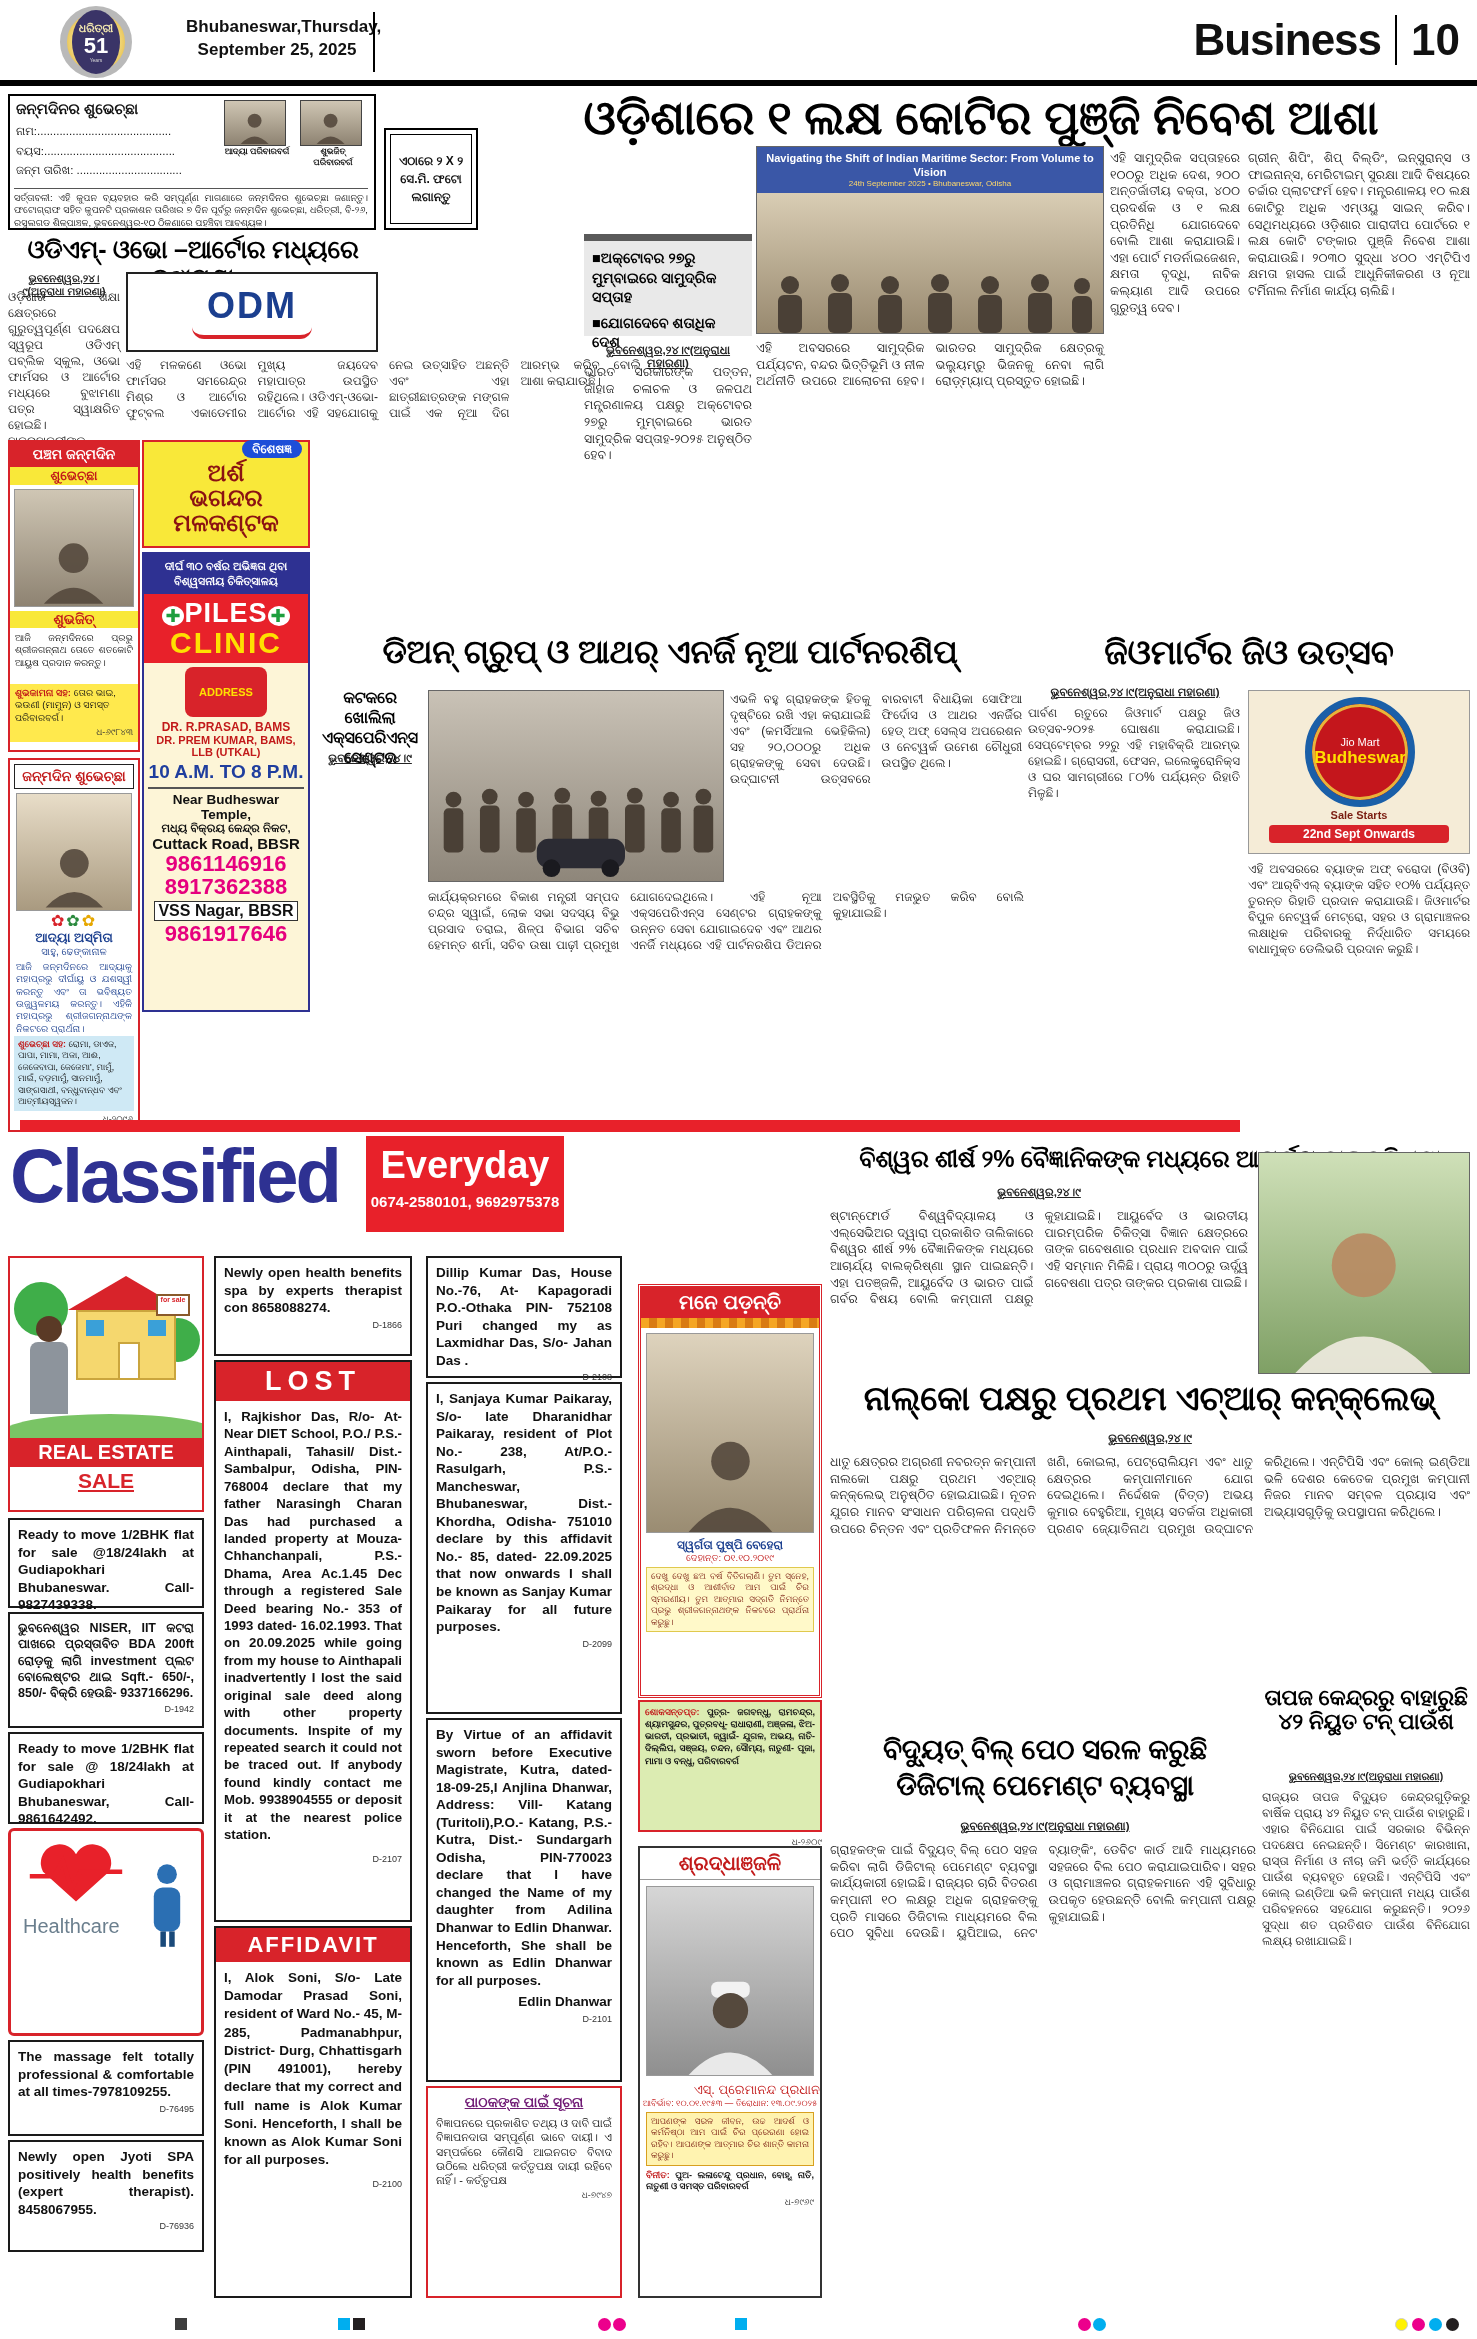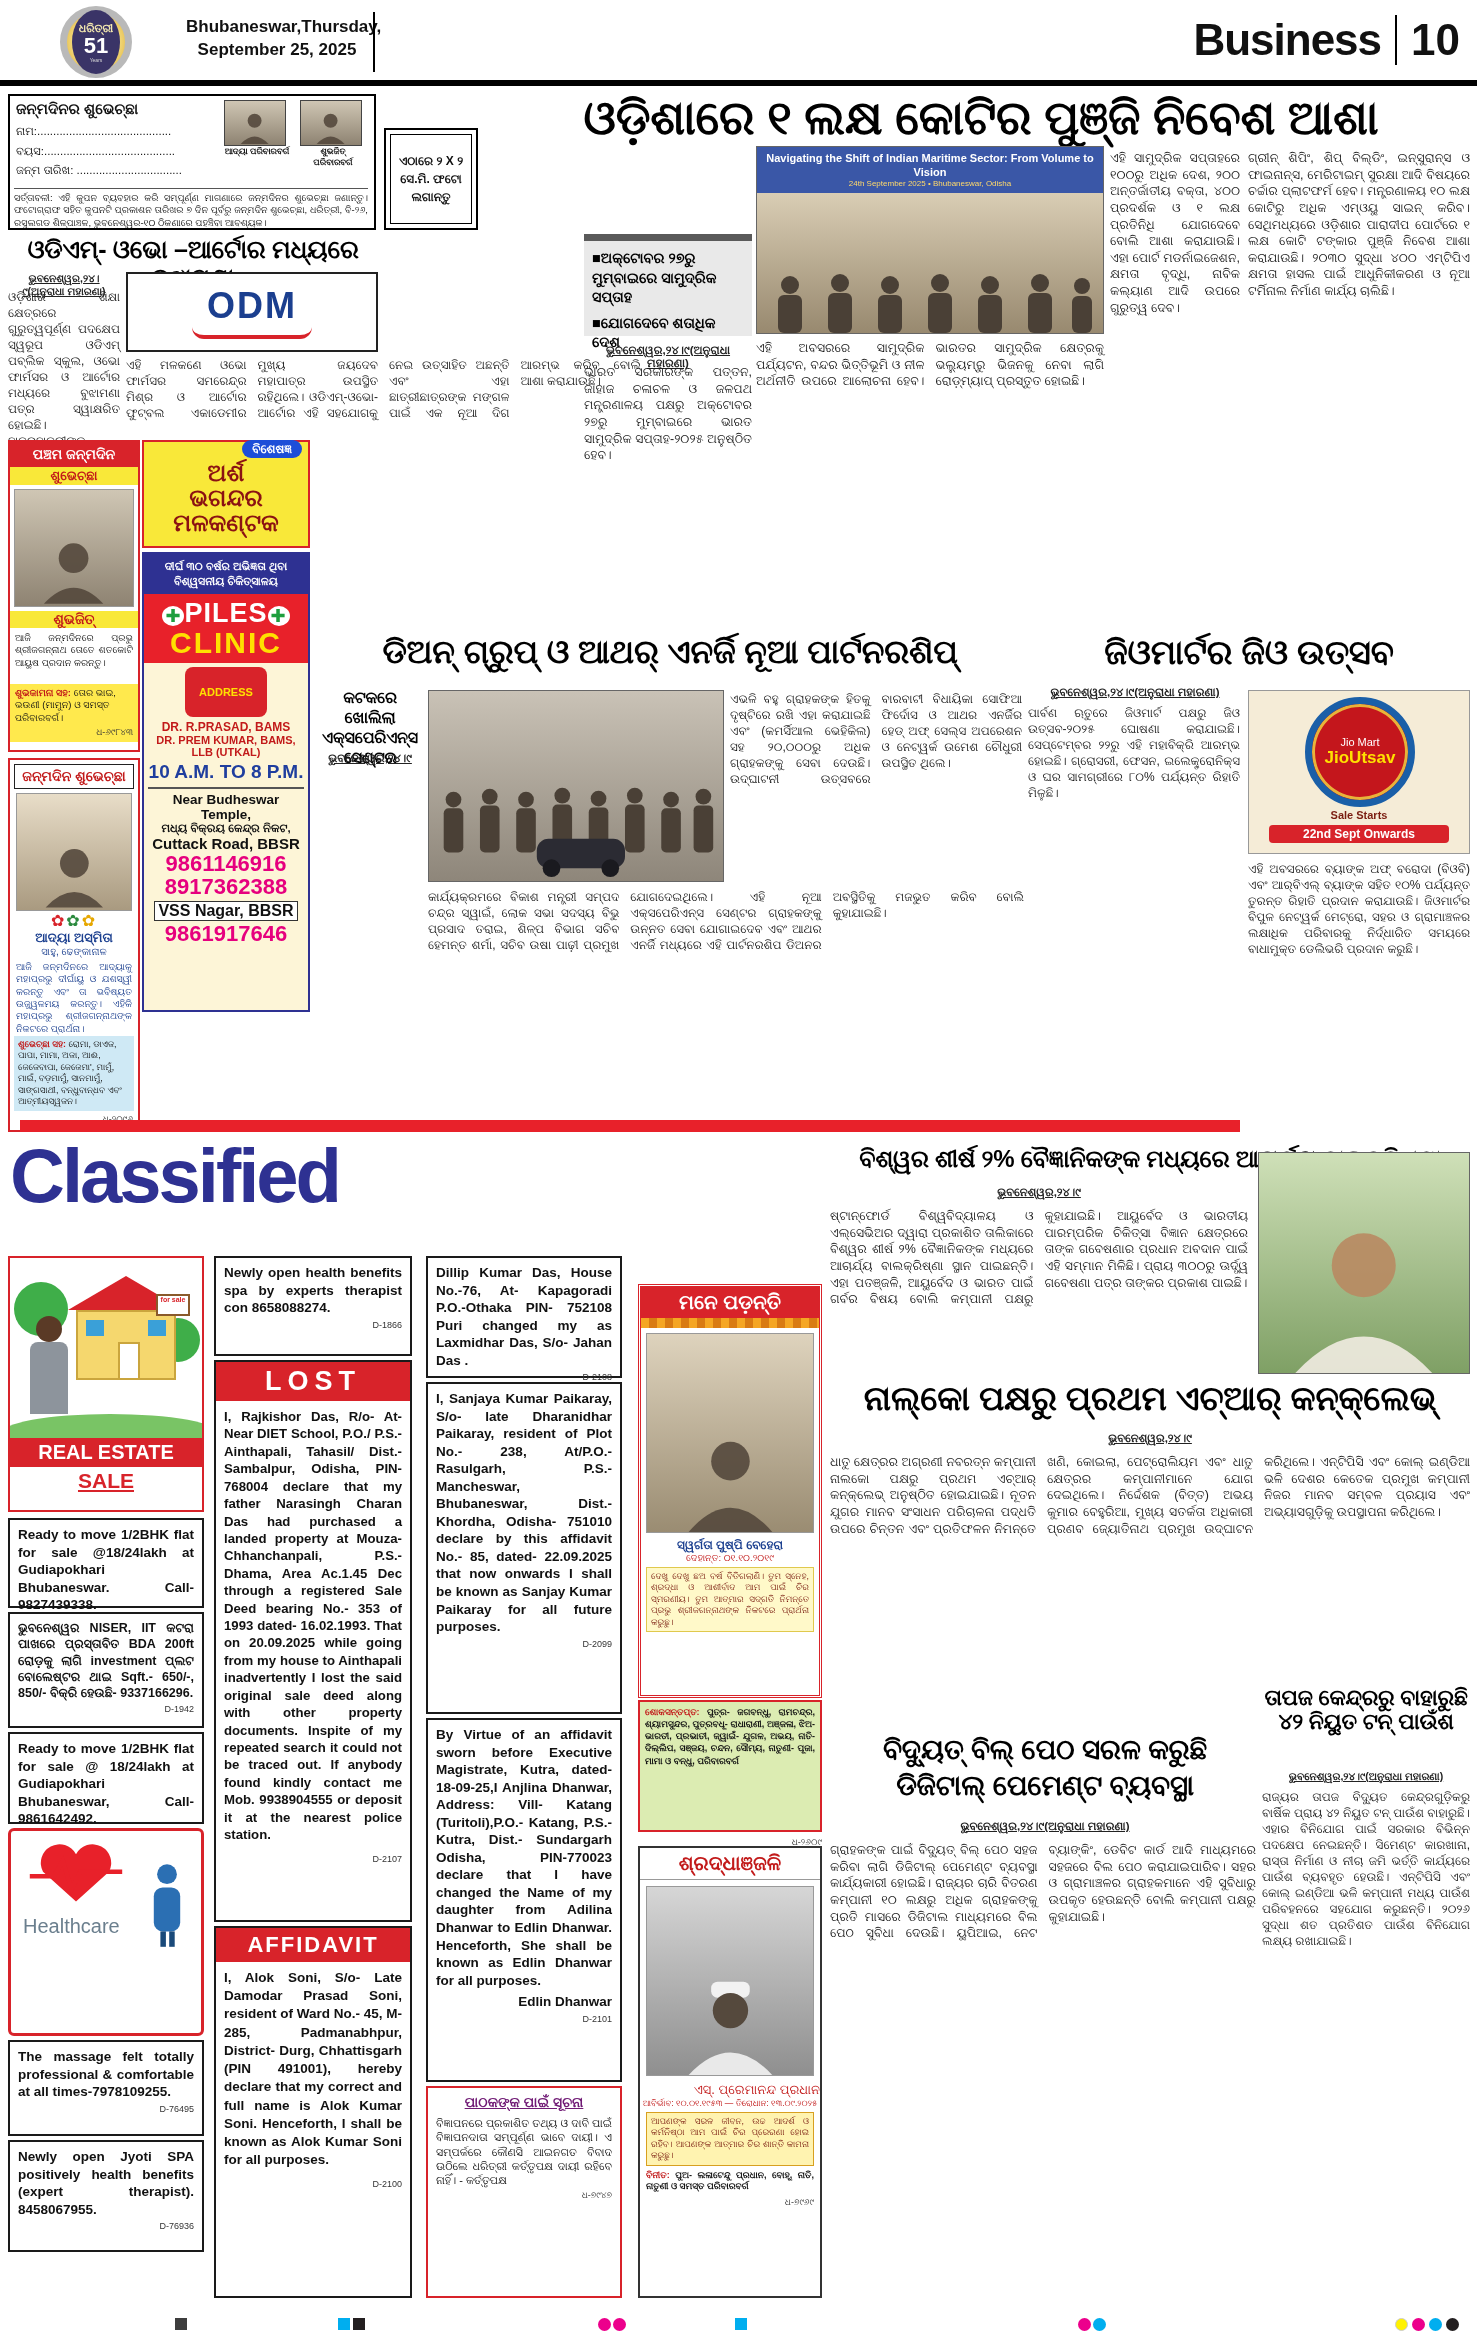--- a/index.html
+++ b/index.html
@@ -261,30 +261,34 @@
   </div>
   <div class="abs bodytxt cols2" style="left:730px;top:692px;width:292px;height:188px;font-size:12px">ଏଭଳି ବହୁ ଗ୍ରାହକଙ୍କ ହିତକୁ ଦୃଷ୍ଟିରେ ରଖି ଏହା କରାଯାଇଛି ଏବଂ (କମର୍ସିଆଲ ଭେହିକିଲ) ସହ ୨୦,୦୦୦ରୁ ଅଧିକ ଗ୍ରାହକଙ୍କୁ ସେବା ଦେଉଛି। ଉଦ୍‌ଘାଟନୀ ଉତ୍ସବରେ ବାରବାଟୀ ବିଧାୟିକା ସୋଫିଆ ଫିର୍ଦୋସ ଓ ଆଥର ଏନର୍ଜିର ହେଡ୍ ଅଫ୍ ସେଲ୍ସ ଅପରେଶନ ଓ ନେଟ୍‌ୱର୍କ ଉମେଶ ଚୌଧୁରୀ ଉପସ୍ଥିତ ଥିଲେ।</div>
   <div class="abs bodytxt cols3" style="left:428px;top:890px;width:596px;height:240px;font-size:12px">କାର୍ଯ୍ୟକ୍ରମରେ ବିକାଶ ମନ୍ତ୍ରୀ ସମ୍ପଦ ଚନ୍ଦ୍ର ସ୍ୱାଇଁ, ଲୋକ ସଭା ସଦସ୍ୟ ବିଭୁ ପ୍ରସାଦ ତରାଇ, ଶିଳ୍ପ ବିଭାଗ ସଚିବ ହେମନ୍ତ ଶର୍ମା, ସଚିବ ଉଷା ପାଢ଼ୀ ପ୍ରମୁଖ ଯୋଗଦେଇଥିଲେ। ଏହି ନୂଆ ଏକ୍ସପେରିଏନ୍ସ ସେଣ୍ଟର ଗ୍ରାହକଙ୍କୁ ଉନ୍ନତ ସେବା ଯୋଗାଇଦେବ ଏବଂ ଆଥର ଏନର୍ଜି ମଧ୍ୟରେ ଏହି ପାର୍ଟନରଶିପ ଡିଅନର ଅବସ୍ଥିତିକୁ ମଜଭୁତ କରିବ ବୋଲି କୁହାଯାଇଛି।</div>
 
   <div class="abs hd" style="left:1028px;top:634px;width:442px;font-size:34px">ଜିଓମାର୍ଟର ଜିଓ ଉତ୍ସବ</div>
   <div class="abs by" style="left:1028px;top:686px;width:214px">ଭୁବନେଶ୍ୱର,୨୪।୯(ଅନୁରାଧା ମହାରଣା)</div>
   <div class="abs bodytxt" style="left:1028px;top:706px;width:212px;height:426px;font-size:12px">ପାର୍ବଣ ଋତୁରେ ଜିଓମାର୍ଟ ପକ୍ଷରୁ ଜିଓ ଉତ୍ସବ-୨୦୨୫ ଘୋଷଣା କରାଯାଇଛି। ସେପ୍ଟେମ୍ବର ୨୨ରୁ ଏହି ମହାବିକ୍ରି ଆରମ୍ଭ ହୋଇଛି। ଗ୍ରୋସରୀ, ଫେସନ, ଇଲେକ୍ଟ୍ରୋନିକ୍ସ ଓ ଘର ସାମଗ୍ରୀରେ ୮୦% ପର୍ଯ୍ୟନ୍ତ ରିହାତି ମିଳୁଛି।</div>
   <div class="abs" style="left:1248px;top:690px;width:222px;height:164px;background:#f5ecd7;border:1px solid #999">
     <div style="position:absolute;left:56px;top:6px;width:110px;height:110px;border-radius:50%;background:#c4161c;border:7px solid #1a5fa8;box-shadow:0 0 0 3px #e8b33a inset;display:flex;flex-direction:column;align-items:center;justify-content:center;color:#fff;text-align:center">
       <span style="font-size:11px;font-weight:normal">Jio Mart</span>
-      <span style="font-size:17px;font-weight:bold;color:#ffe000">JioUtsav</span>
+      <span style="font-size:17px;font-weight:bold;color:#ffe000">Budheswar</span>
     </div>
     <div style="position:absolute;left:0;top:118px;width:100%;text-align:center;color:#7a1c10;font-weight:bold;font-size:11px">Sale Starts</div>
     <div class="redband" style="position:absolute;left:20px;right:20px;top:134px;font-size:12px;border-radius:4px;padding:2px 0">22nd Sept Onwards</div>
   </div>
   <div class="abs bodytxt" style="left:1248px;top:862px;width:222px;height:270px;font-size:12px">ଏହି ଅବସରରେ ବ୍ୟାଙ୍କ ଅଫ୍ ବରୋଦା (ବିଓବି) ଏବଂ ଆର୍‌ବିଏଲ୍ ବ୍ୟାଙ୍କ ସହିତ ୧୦% ପର୍ଯ୍ୟନ୍ତ ତୁରନ୍ତ ରିହାତି ପ୍ରଦାନ କରାଯାଉଛି। ଜିଓମାର୍ଟର ବିପୁଳ ନେଟ୍‌ୱର୍କ ମେଟ୍ରୋ, ସହର ଓ ଗ୍ରାମାଞ୍ଚଳର ଲକ୍ଷାଧିକ ପରିବାରକୁ ନିର୍ଦ୍ଧାରିତ ସମୟରେ ବାଧାମୁକ୍ତ ଡେଲିଭରି ପ୍ରଦାନ କରୁଛି।</div>
 
   <div class="abs" style="left:20px;top:1120px;width:1220px;height:12px;background:#e8212a"></div>
   <div class="abs" style="left:8px;top:1132px;width:556px;height:104px">
     <span style="position:absolute;left:2px;top:0;font-size:76px;font-weight:bold;color:#2e3192;letter-spacing:-3px">Classified</span>
+    <div style="position:absolute;left:358px;top:4px;width:198px;height:96px;background:#e8212a;color:#fff;text-align:center;padding-top:8px">
+      <div style="font-size:38px;font-weight:bold">Everyday</div>
+      <div style="font-size:15px;font-weight:bold;margin-top:6px">0674-2580101, 9692975378</div>
+    </div>
   </div>
 
   <div class="abs hd" style="left:830px;top:1146px;width:640px;font-size:24px">ବିଶ୍ୱର ଶୀର୍ଷ ୨% ବୈଜ୍ଞାନିକଙ୍କ ମଧ୍ୟରେ ଆଚାର୍ଯ୍ୟ ବାଲକ୍ରିଷ୍ଣା</div>
   <div class="abs by" style="left:830px;top:1186px;width:418px">ଭୁବନେଶ୍ୱର,୨୪।୯</div>
   <div class="abs bodytxt cols2" style="left:830px;top:1208px;width:418px;height:166px">ଷ୍ଟାନ୍‌ଫୋର୍ଡ ବିଶ୍ୱବିଦ୍ୟାଳୟ ଓ ଏଲ୍‌ସେଭିଅର ଦ୍ୱାରା ପ୍ରକାଶିତ ତାଲିକାରେ ବିଶ୍ୱର ଶୀର୍ଷ ୨% ବୈଜ୍ଞାନିକଙ୍କ ମଧ୍ୟରେ ଆଚାର୍ଯ୍ୟ ବାଲକ୍ରିଷ୍ଣା ସ୍ଥାନ ପାଇଛନ୍ତି। ଏହା ପତଞ୍ଜଳି, ଆୟୁର୍ବେଦ ଓ ଭାରତ ପାଇଁ ଗର୍ବର ବିଷୟ ବୋଲି କମ୍ପାନୀ ପକ୍ଷରୁ କୁହାଯାଇଛି। ଆୟୁର୍ବେଦ ଓ ଭାରତୀୟ ପାରମ୍ପରିକ ଚିକିତ୍ସା ବିଜ୍ଞାନ କ୍ଷେତ୍ରରେ ତାଙ୍କ ଗବେଷଣାର ପ୍ରଧାନ ଅବଦାନ ପାଇଁ ଏହି ସମ୍ମାନ ମିଳିଛି। ପ୍ରାୟ ୩୦୦ରୁ ଊର୍ଦ୍ଧ୍ୱ ଗବେଷଣା ପତ୍ର ତାଙ୍କର ପ୍ରକାଶ ପାଇଛି।</div>
   <div class="abs photo" style="left:1258px;top:1152px;width:212px;height:222px;border:1px solid #666;background:linear-gradient(#cfe0b8,#7fa065)">
     <svg class="sil" viewBox="0 0 64 64" style="fill:#f1ece2;width:75%">
         <circle cx="32" cy="20" r="13" fill="#b98a62"></circle>
         <path d="M4 64q28-30 56 0z"></path>
       </svg>

